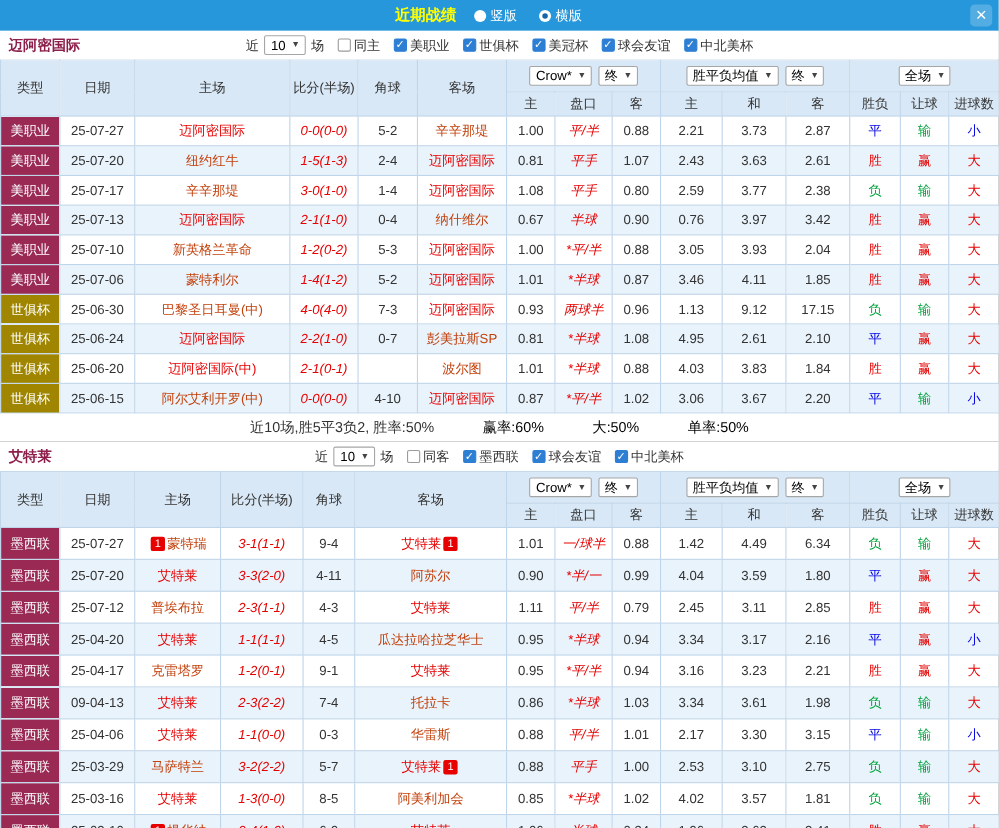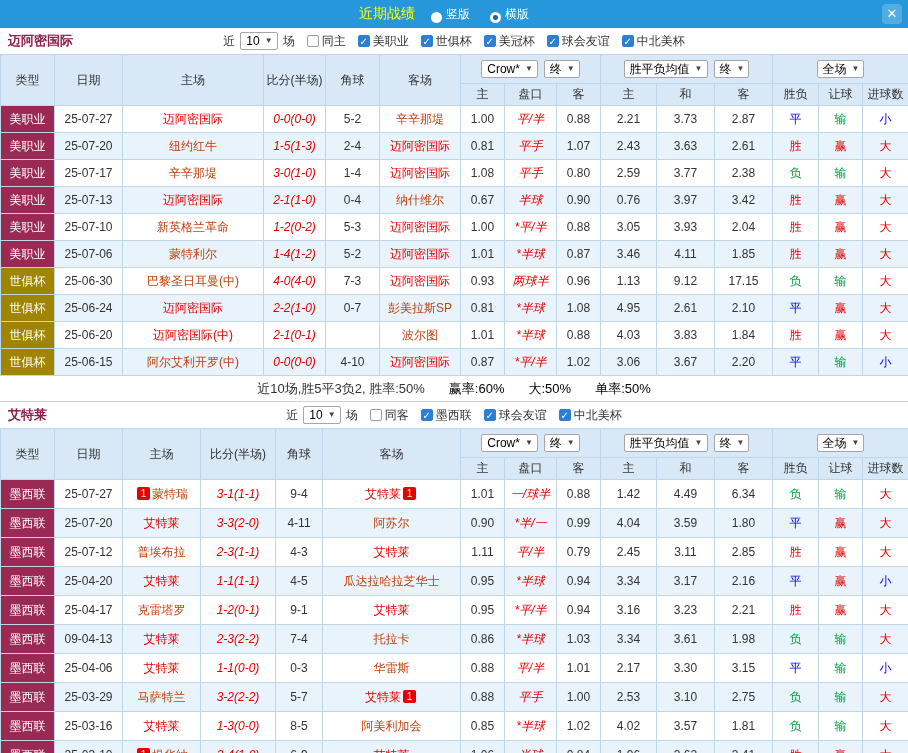--- a/index.html
+++ b/index.html
@@ -1,21 +1,21 @@
 <!DOCTYPE html>
 <html><head>
 <meta charset="utf-8">
 <style>
   html,body{margin:0;padding:0;background:#888;}
   .page{width:908px;height:753px;overflow:hidden;background:#fff;position:relative;
         font-family:"Liberation Sans","DejaVu Sans",sans-serif;font-size:12px;color:#333;margin:0 auto;}
   
   .topbar{height:28px;background:#2697DB;display:flex;align-items:center;justify-content:center;position:relative;}
-  .tb-title{color:#FFFF00;font-weight:normal;font-size:14px;margin-right:16px;}
-  .radio-item{display:inline-flex;align-items:flex-end;gap:4px;color:#fff;margin-right:20px;cursor:pointer;font-size:12px;}
+  .tb-title{color:#FFFF00;font-weight:bold;font-size:14px;margin-right:16px;}
+  .radio-item{display:inline-flex;align-items:center;gap:4px;color:#fff;margin-right:20px;cursor:pointer;font-size:12px;}
   .radio{width:11px;height:11px;border-radius:50%;background:#fff;display:inline-block;position:relative;}
   .radio.on::after{content:"";position:absolute;left:3px;top:3px;width:5px;height:5px;border-radius:50%;background:#1565A8;}
   .close-btn{position:absolute;right:6px;top:4px;width:20px;height:20px;background:#54ADE2;color:#fff;
         font-size:13px;font-weight:bold;text-align:center;line-height:20px;border-radius:4px;cursor:pointer;}
   
   .fbar{height:26px;background:#fff;position:relative;display:flex;align-items:center;justify-content:center;}
   .team-title{position:absolute;left:8px;top:0;height:26px;line-height:26px;color:#8D1F4A;font-weight:bold;font-size:13px;}
   .filters{display:flex;align-items:center;gap:5px;}
   .sel{display:inline-flex;align-items:center;background:#fff;border:1px solid #A6A6A6;border-radius:2px;
        padding:1px 4px 1px 5px;gap:5px;color:#000;cursor:pointer;line-height:14px;}
@@ -41,21 +41,21 @@
   .c-red{color:#E60000;}
   .c-blue{color:#0000E0;}
   .c-green{color:#00A23C;}
   td[data-field="score"],td[data-field="handicap"]{color:#E60000;font-style:italic;}
   .team{color:#c2410c;}
   .team.red{color:#E60000;}
   .badge{display:inline-block;min-width:11px;height:13px;background:#E60000;color:#fff;font-size:10px;
          line-height:13px;border-radius:2px;margin:0 2px;padding:0 1px;vertical-align:1px;}
   
   .summary{height:25px;line-height:25px;text-align:center;background:#fff;border-bottom:1px solid #CFCFCF;font-size:13px;}
-  .summary span{margin:0 12px;}
+  .summary span{margin:0 22px;}
   .sum-k{color:#333;}
   .sum-b{color:#000000;}
 </style>
 </head>
 <body>
 
 <div class="page">
 
   <div class="topbar">
     <span class="tb-title">近期战绩</span>

